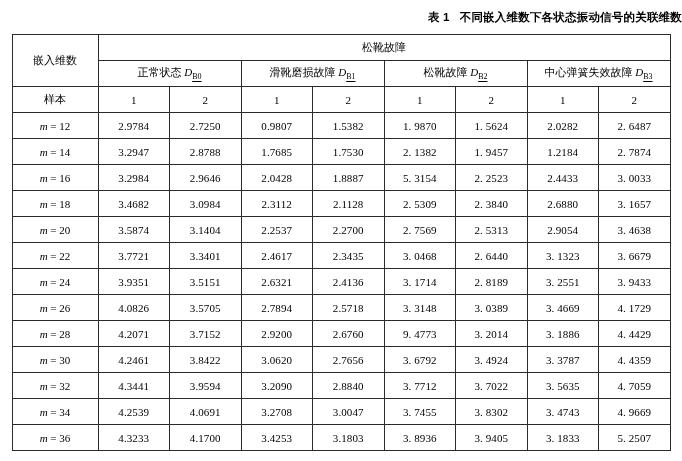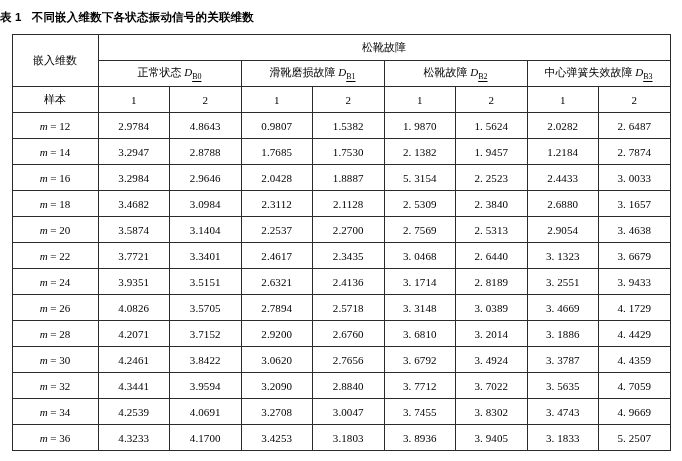--- a/index.html
+++ b/index.html
@@ -14,21 +14,21 @@
     color: #000000;
     overflow: hidden;
   }
   .page {
     position: relative;
     width: 682px;
     height: 461px;
     box-sizing: border-box;
   }
   .caption {
-    text-align: left;
+    text-align: right;
     font-size: 11.5px;
     font-weight: bold;
     font-family: "Liberation Sans", sans-serif;
     letter-spacing: 0.2px;
     padding-top: 10px;
     padding-bottom: 9px;
   }
   .caption .cap-num {
     margin-right: 10px;
   }
@@ -143,21 +143,21 @@
         <th class="num">1</th>
         <th class="num">2</th>
         <th class="num">1</th>
         <th class="num">2</th>
       </tr>
     </thead>
     <tbody>
       <tr>
         <td class="rowlabel samp-cell"><span class="ital">m</span> <span></span><span>= 12</span></td>
         <td class="num">2.9784</td>
-        <td class="num">4.8643</td>
+        <td class="num">2.7250</td>
         <td class="num">0.9807</td>
         <td class="num">1.5382</td>
         <td class="num">1. 9870</td>
         <td class="num">1. 5624</td>
         <td class="num">2.0282</td>
         <td class="num">2. 6487</td>
       </tr>
       <tr>
         <td class="rowlabel samp-cell"><span class="ital">m</span> <span>= 14</span></td>
         <td class="num">3.2947</td>
@@ -234,21 +234,21 @@
         <td class="num">3. 0389</td>
         <td class="num">3. 4669</td>
         <td class="num">4. 1729</td>
       </tr>
       <tr>
         <td class="rowlabel samp-cell"><span class="ital">m</span> <span>= 28</span></td>
         <td class="num">4.2071</td>
         <td class="num">3.7152</td>
         <td class="num">2.9200</td>
         <td class="num">2.6760</td>
-        <td class="num">3. 6810</td>
+        <td class="num">9. 4773</td>
         <td class="num">3. 2014</td>
         <td class="num">3. 1886</td>
         <td class="num">4. 4429</td>
       </tr>
       <tr>
         <td class="rowlabel samp-cell"><span class="ital">m</span> <span>= 30</span></td>
         <td class="num">4.2461</td>
         <td class="num">3.8422</td>
         <td class="num">3.0620</td>
         <td class="num">2.7656</td>

